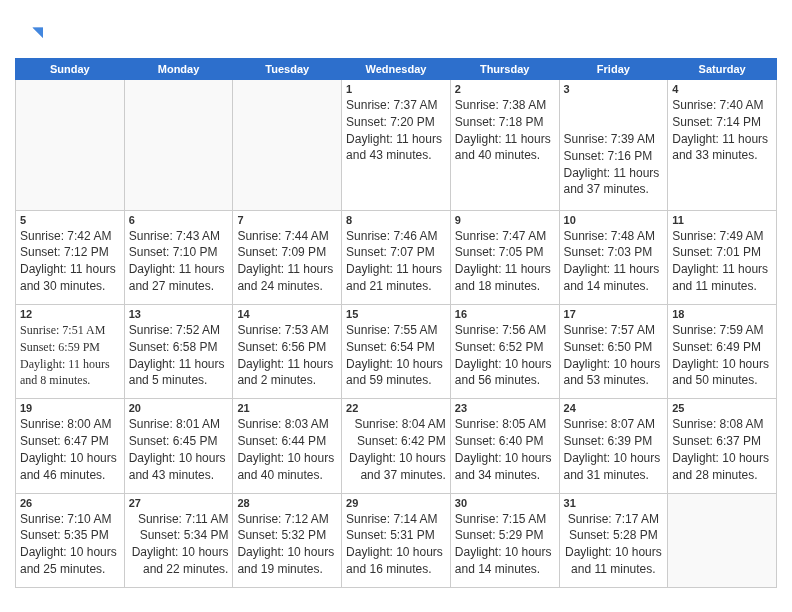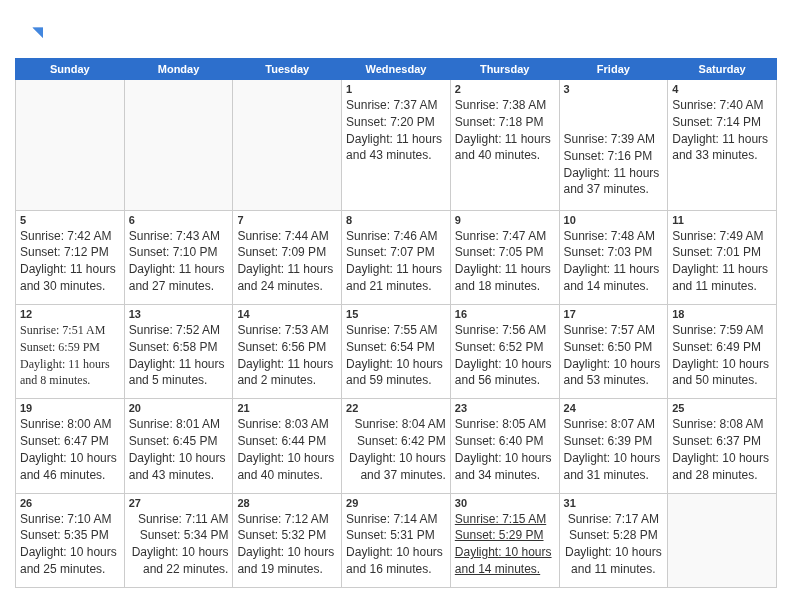--- a/index.html
+++ b/index.html
@@ -345,21 +345,21 @@
           </td>
           <td>
             <div class="day-number">29</div>
             <div class="day-info" style="white-space: pre-line;">Sunrise: 7:14 AM
 Sunset: 5:31 PM
 Daylight: 10 hours
 and 16 minutes.</div>
           </td>
           <td>
             <div class="day-number">30</div>
-            <div class="day-info" style="white-space: pre-line; text-decoration: underline;">Sunrise: 7:15 AM
+            <div class="day-info" style="white-space: pre-line;">Sunrise: 7:15 AM
 Sunset: 5:29 PM
 Daylight: 10 hours
 and 14 minutes.</div>
           </td>
           <td>
             <div class="day-number">31</div>
             <div class="day-info" style="white-space: pre-line; text-align: center;">Sunrise: 7:17 AM
 Sunset: 5:28 PM
 Daylight: 10 hours
 and 11 minutes.</div>

